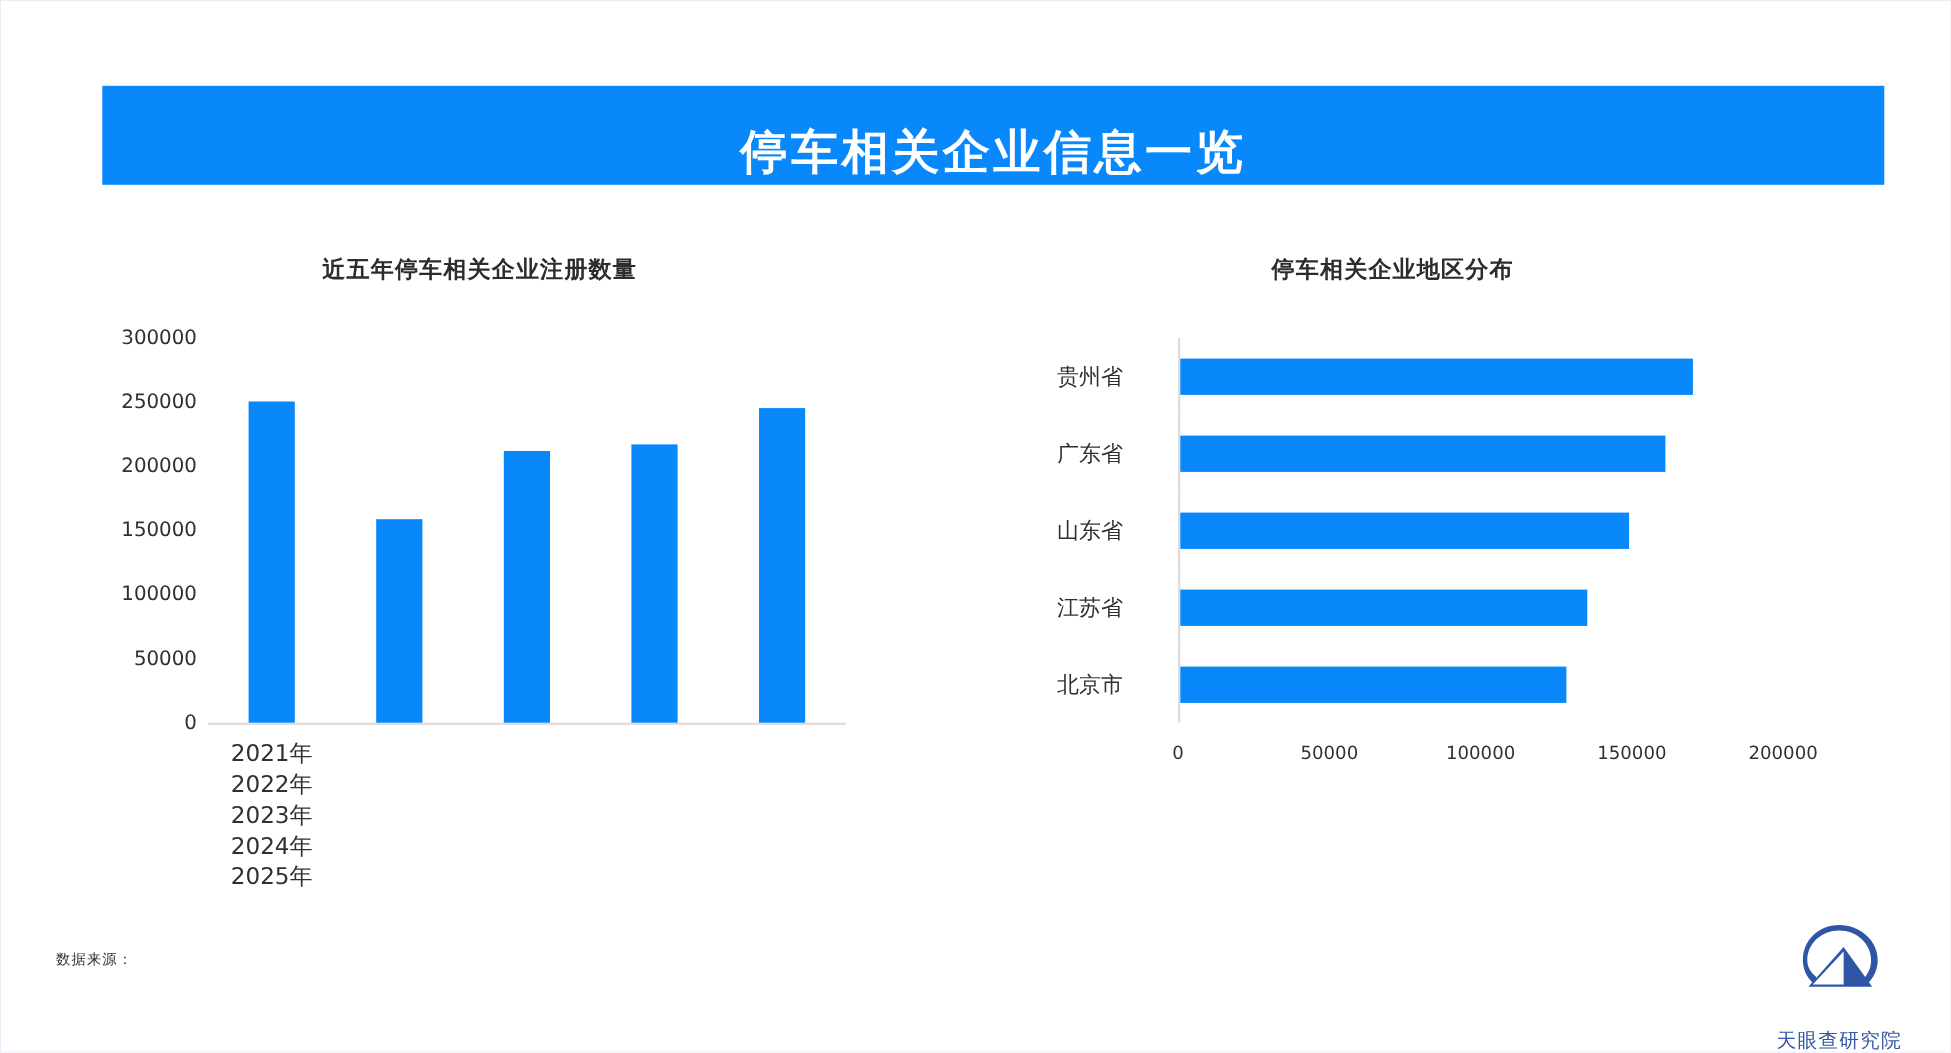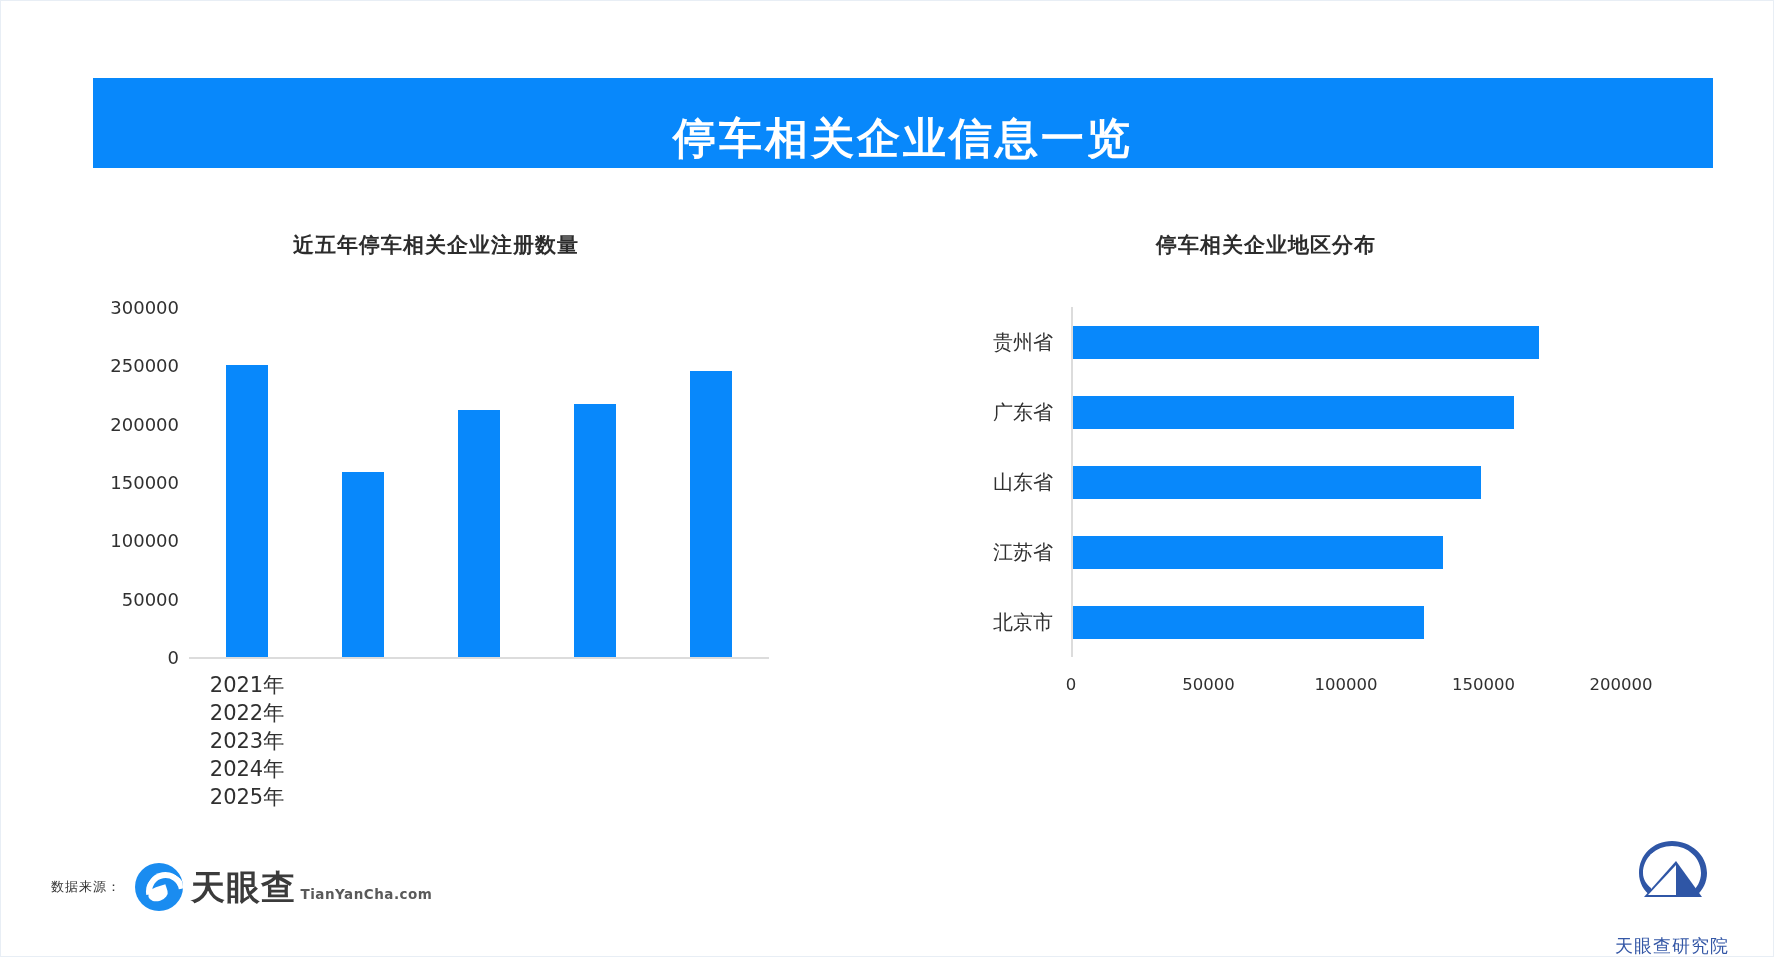--- a/index.html
+++ b/index.html
@@ -140,21 +140,21 @@
     flex-direction: column;
     justify-content: space-around;
   }
   .hbar-row {
     display: flex;
     align-items: center;
     height: 20%;
   }
   .hbar-label {
     width: 110px;
-    text-align: right;
+    text-align: left;
     padding-right: 18px;
     box-sizing: border-box;
     font-size: 20px;
     color: #303030;
     white-space: nowrap;
   }
   .hbar-track {
     position: relative;
     flex: 1;
     height: 100%;
@@ -363,27 +363,20 @@
           <div class="hbar-xlabel" style="left: 25%;">50000</div>
           <div class="hbar-xlabel" style="left: 50%;">100000</div>
           <div class="hbar-xlabel" style="left: 75%;">150000</div>
           <div class="hbar-xlabel" style="left: 100%;">200000</div>
         </div>
     </div>
   </div>
 
   <div class="footer-source">
     <span class="footer-source-label">数据来源：</span>
-    <span class="tyc-logo">
-      <span class="tyc-mark"></span>
-      <span class="tyc-text">
-        <span class="tyc-cn">天眼查</span>
-        <span class="tyc-en">TianYanCha.com</span>
-      </span>
-    </span>
   </div>
 
   <div class="footer-institute">
     <span class="institute-mark">
       <svg width="72" height="62" viewBox="0 0 72 62" xmlns="http://www.w3.org/2000/svg">
         <path d="M36 2 C17 2 3 16 3 34 C3 44 8 52 15 57 L15 49 C10 45 7 40 7 34 C7 19 20 7 36 7 C52 7 65 19 65 34 C65 42 61 49 55 54 L60 57 C67 51 71 43 71 34 C71 16 55 2 36 2 Z" fill="#2f56a6"></path>
         <path d="M8 58 L40 22 L66 58 Z" fill="#2f56a6"></path>
         <path d="M12 56 L40 26 L40 56 Z" fill="#ffffff"></path>
         <path d="M42 30 L42 56 L62 56 Z" fill="#2f56a6"></path>
         <path d="M14 16 C24 8 40 6 52 12 C42 12 30 14 20 20 Z" fill="#ffffff"></path>

